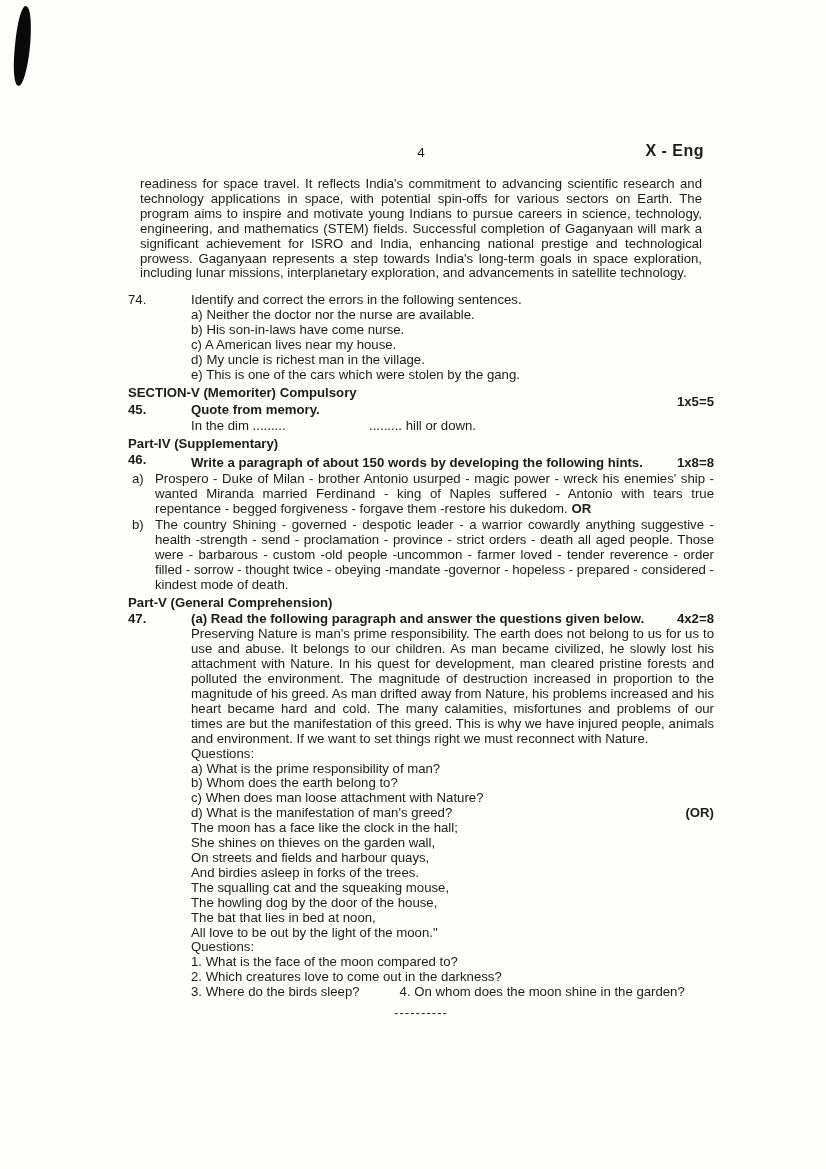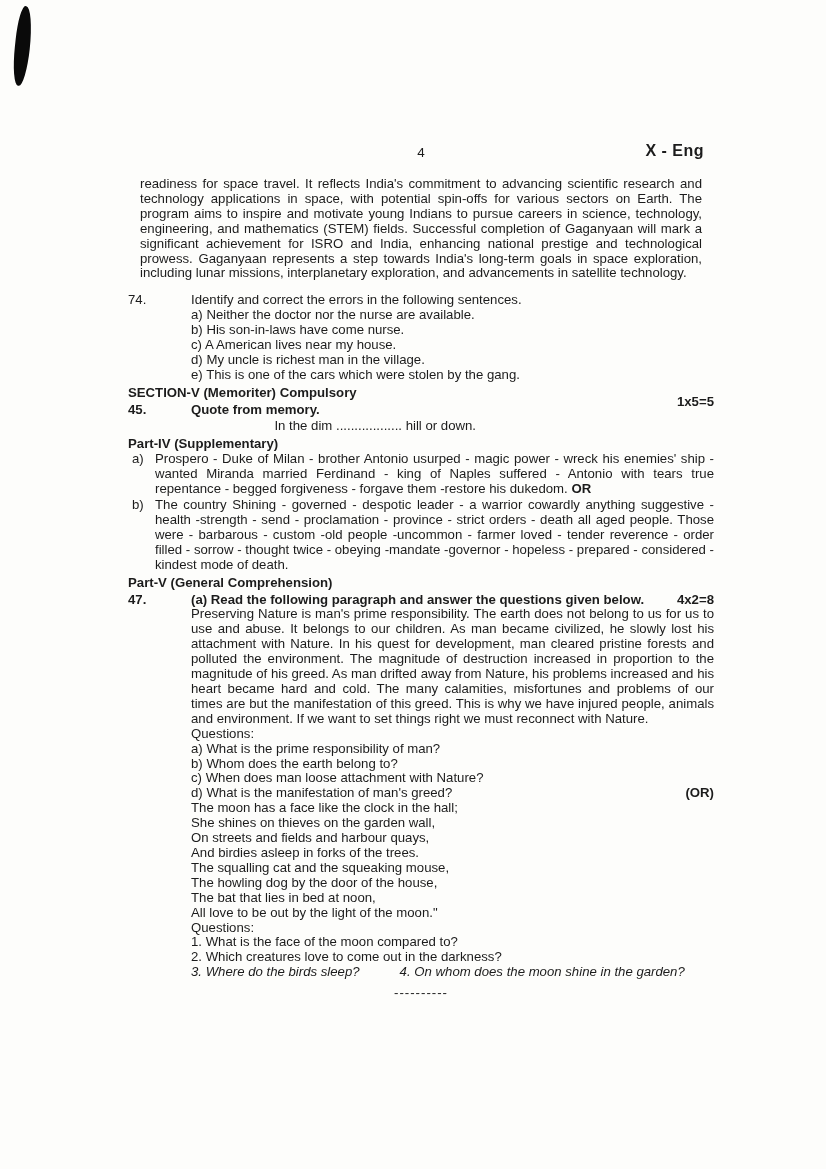--- a/index.html
+++ b/index.html
@@ -30,24 +30,24 @@
   .q-num { flex:none; width:27px; }
   .q-body { flex:1; min-width:0;margin-left:36px; }
   .just { text-align:justify; }
   .bold { font-weight:bold; }
   .section-head { position:relative; text-align:left; font-weight:bold; margin-top:3px; }
   .marks-right { position:absolute; right:0; top:9px; font-weight:bold; }
   .head-flex { display:flex; justify-content:space-between; font-weight:bold; margin-top:3px; }
   .hint { display:flex; margin-top:1px; }
   .hint-label { flex:none; width:27px; padding-left:4px; box-sizing:border-box; }
   .hint-text { flex:1; min-width:0; text-align:justify; }
-  .quote-line { display:flex; margin-top:1px;text-align:right; }
+  .quote-line { display:flex; margin-top:1px; }
   .quote-part1 { width:178px; }
   .qline-or { display:flex; justify-content:space-between; }
-  .two-q { display:flex; gap:40px;font-style:italic; }
+  .two-q { display:flex; gap:40px; }
   .footer-dashes { text-align:center; margin-top:6px; letter-spacing:1px; }
 </style>
 </head>
 <body>
 
 <div class="page">
   <div class="scan-smudge"></div>
 
   <div class="header">
     <span class="page-num">4</span>
@@ -79,20 +79,29 @@
       <div class="bold">Quote from memory.</div>
       <div class="quote-line">
         <span class="quote-part1">In the dim .........</span>
         <span>......... hill or down.</span>
       </div>
     </div>
   </div>
 
   <div class="section-head">Part-IV (Supplementary)</div>
 
+  <div class="q">
+    <span class="q-num bold">46.</span>
+    <div class="q-body">
+      <div class="head-flex">
+        <span>Write a paragraph of about 150 words by developing the following hints.</span>
+        <span>1x8=8</span>
+      </div>
+    </div>
+  </div>
 
   <div class="hint">
     <span class="hint-label">a)</span>
     <div class="hint-text">
       <span>Prospero - Duke of Milan - brother Antonio usurped - magic power - wreck his enemies' ship - wanted Miranda married Ferdinand - king of Naples suffered - Antonio with tears true repentance - begged forgiveness - forgave them -restore his dukedom.</span>
       <span class="bold">OR</span>
     </div>
   </div>
 
   <div class="hint">

